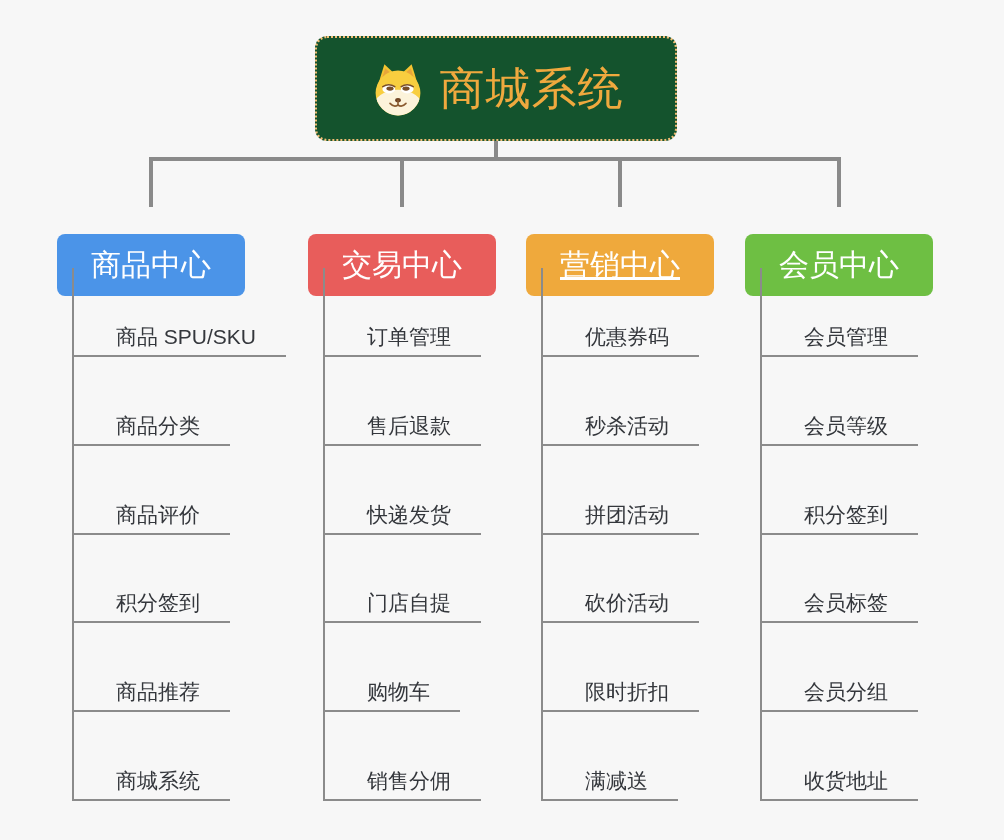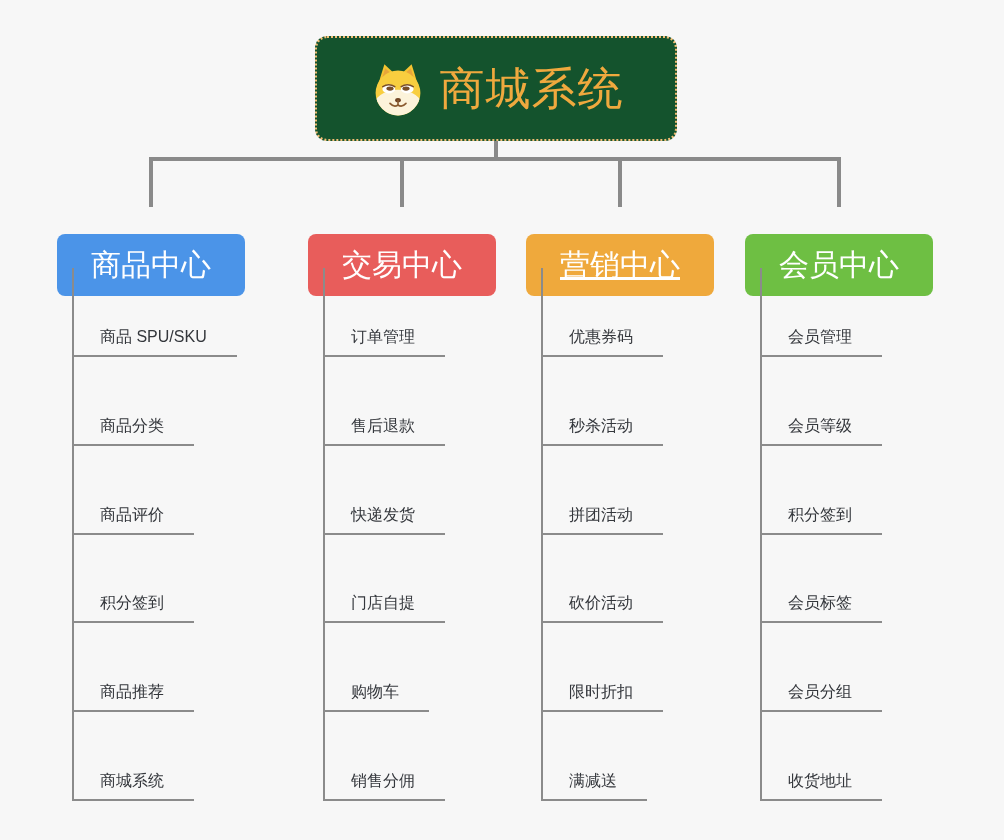--- a/index.html
+++ b/index.html
@@ -59,23 +59,23 @@
 
   .trunk {
     position: absolute; left: 15px; top: 62px;
     width: 2px; height: 533px;
     background: #8b8b8b;
   }
 
   .leaf {
     position: absolute; left: 15px;
     white-space: nowrap;
-    font-size: 16px; line-height: 22px;
+    font-size: 21px; line-height: 22px;
     color: #34373c;
-    padding: 0 30px 7px 28px;
+    padding: 0 30px 7px 44px;
     border-bottom: 2px solid #8b8b8b;
   }
   .leaf.l1 { top: 120px; }
   .leaf.l2 { top: 209px; }
   .leaf.l3 { top: 298px; }
   .leaf.l4 { top: 386px; }
   .leaf.l5 { top: 475px; }
   .leaf.l6 { top: 564px; }
 </style>
 </head>

